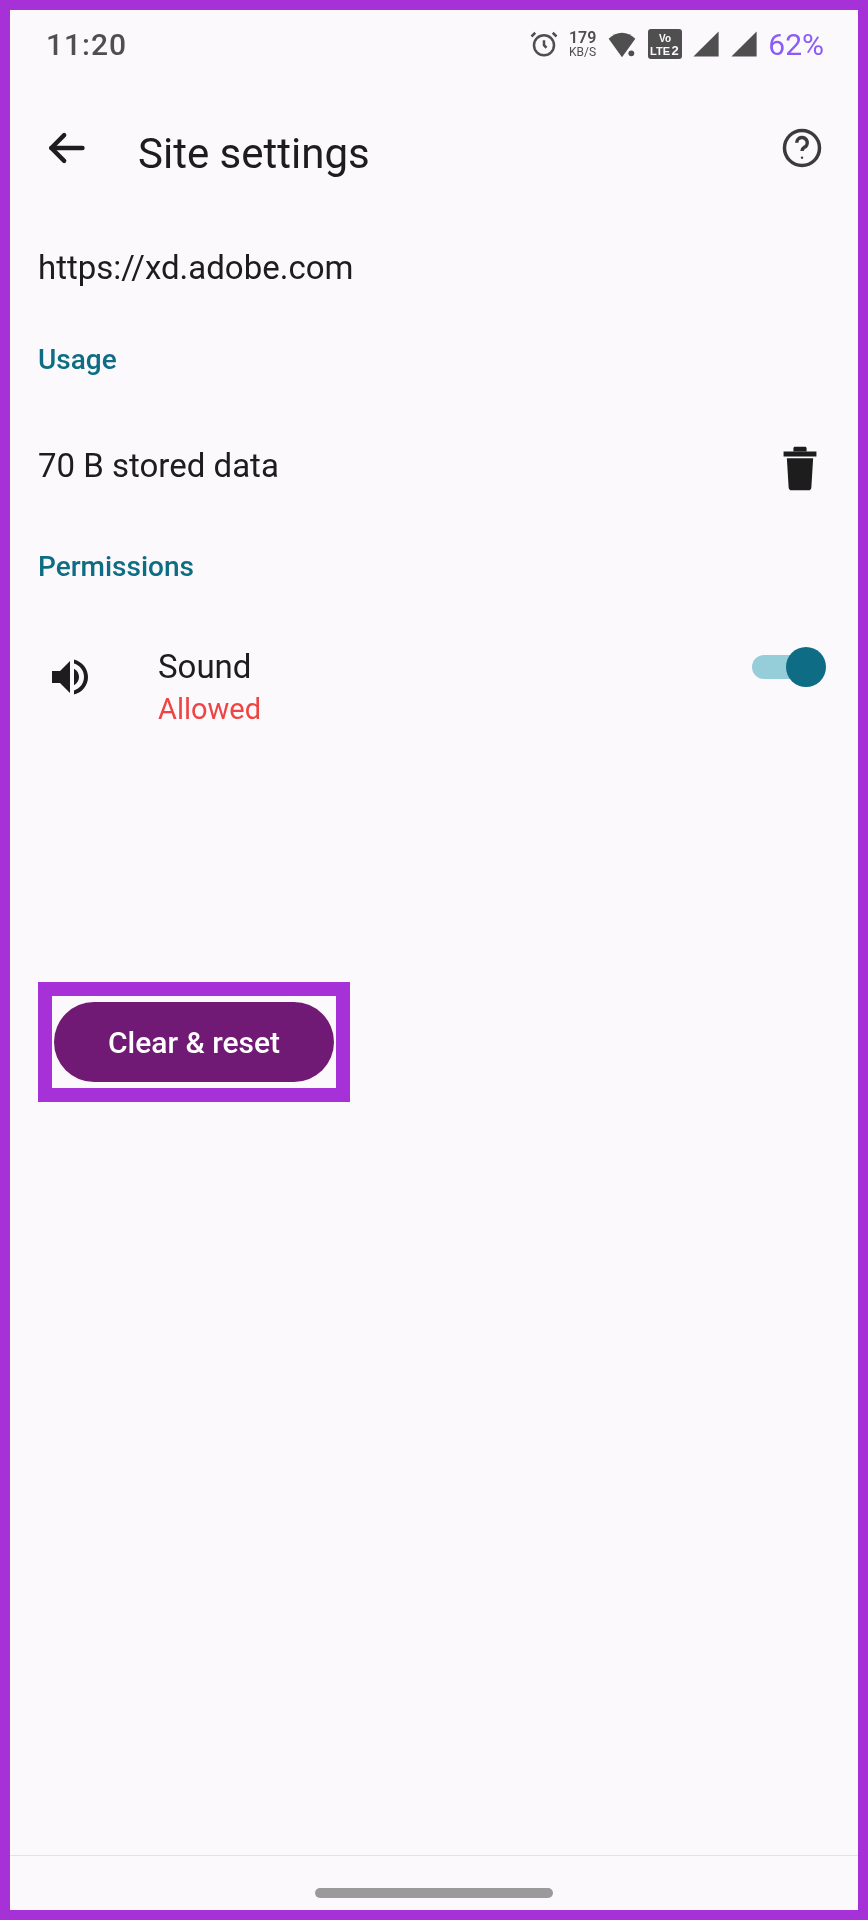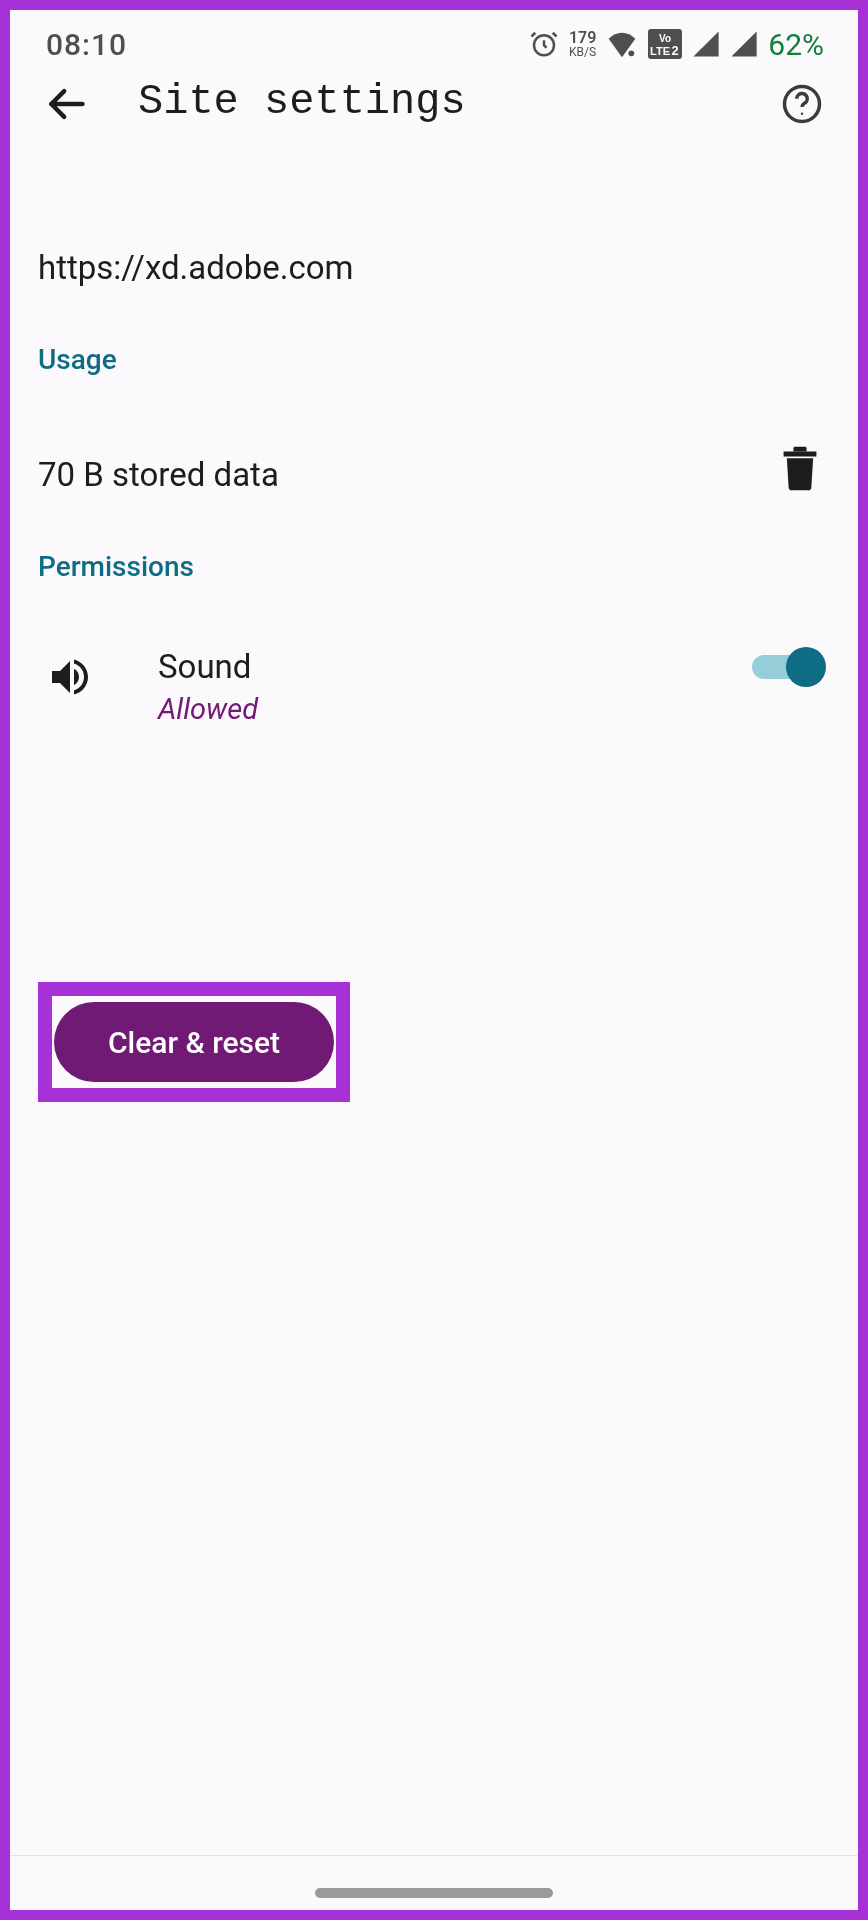--- a/index.html
+++ b/index.html
@@ -15,65 +15,64 @@
 
   
   .status-bar {
     height: 68px;
     display: flex; align-items: center; justify-content: space-between;
     padding: 0 34px 0 36px;
     color: #4f4f4f;
   }
   .status-left { font-size: 30px; font-weight: 500; letter-spacing: 1px; }
   .status-right { display: flex; align-items: center; gap: 10px; }
-  .status-right .pct { font-size: 30px; font-weight: 400; color: #15803d; }
+  .status-right .pct { font-size: 30px; font-weight: 400; color: #8b5cf6; }
   .status-right svg { display: block; }
   .net-stack { display:flex; flex-direction:column; align-items:center; line-height:1; }
   .net-stack .top { font-size:16px; font-weight:600; letter-spacing:0px; }
   .net-stack .bot { font-size:12px; font-weight:400; letter-spacing:0px; }
 
   
   .app-header {
     height: 100px;
-    display: flex; align-items: flex-start;
+    display: flex; align-items: flex-end;
     padding: 0 28px 0 28px;
-    font-family: Liberation Mono, monospace;
   }
   .back-btn { width: 56px; height: 56px; display:flex; align-items:center; justify-content:center; }
   .header-title { font-size: 42px; font-weight: 400; color: #1d1d1d; margin-left: 44px; flex: 1; }
   .help-btn { width: 56px; height:56px; display:flex; align-items:center; justify-content:center; }
 
   
   .content { padding: 0 28px; }
 
   .section-label {
     font-size: 28px; font-weight: 500; color: #0e6d84;
     margin-top: 56px; margin-bottom: 0;
   }
 
   .site-url {
     font-size: 33px; color: #1d1d1d; font-weight: 400;
     margin-top: 70px;
   }
 
   .usage-row {
-    display: flex; align-items: flex-end; justify-content: space-between;
+    display: flex; align-items: flex-start; justify-content: space-between;
     margin-top: 70px;
   }
   .usage-text { font-size: 33px; color: #1d1d1d; }
   .trash-btn { width:48px; height:48px; display:flex; align-items:center; justify-content:center; margin-right: 6px; }
 
   .perm-row {
     display: flex; align-items: flex-start;
     margin-top: 64px;
   }
   .perm-icon { width: 60px; height:60px; display:flex; align-items:center; justify-content:center; margin-left:2px; }
   .perm-text { margin-left: 58px; flex:1; }
   .perm-title { font-size: 33px; color:#1d1d1d; }
-  .perm-sub { font-size: 29px; color:#701a75; margin-top: 6px; font-style: italic; }
+  .perm-sub { font-size: 29px; color:#ef4444; margin-top: 6px; }
   .toggle {
     width: 74px; height: 40px; position:relative; margin-right: 4px;
   }
   .toggle-track { position:absolute; left:0; top:8px; width:64px; height:24px; border-radius:12px; background:#95cdd9; }
   .toggle-thumb { position:absolute; right:0; top:0; width:40px; height:40px; border-radius:50%; background:#0e6d84; }
 
   
   .highlight-box {
     position: absolute;
     left: 28px; top: 972px;
@@ -102,21 +101,21 @@
   .divider-line {
     position:absolute; bottom: 54px; left:0; right:0; height:1px; background:#e4e2e6;
   }
 </style>
 </head>
 <body>
 
 <div class="phone">
 
   <div class="status-bar">
-    <div class="status-left">08:10</div>
+    <div class="status-left">11:20</div>
     <div class="status-right">
       <span>
         <svg width="30" height="30" viewBox="0 0 24 24" fill="none" stroke="#4f4f4f" stroke-width="2">
           <circle cx="12" cy="13" r="8"></circle>
             <path d="M12 9v4l2 2"></path>
             <path d="M5 3L2 6"></path>
             <path d="M19 3l3 3"></path>
         </svg>
       </span>
       <span class="net-stack">

